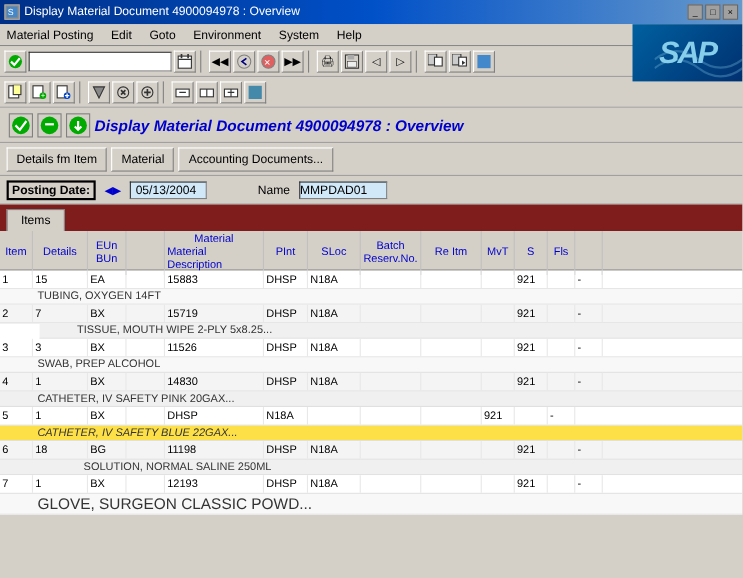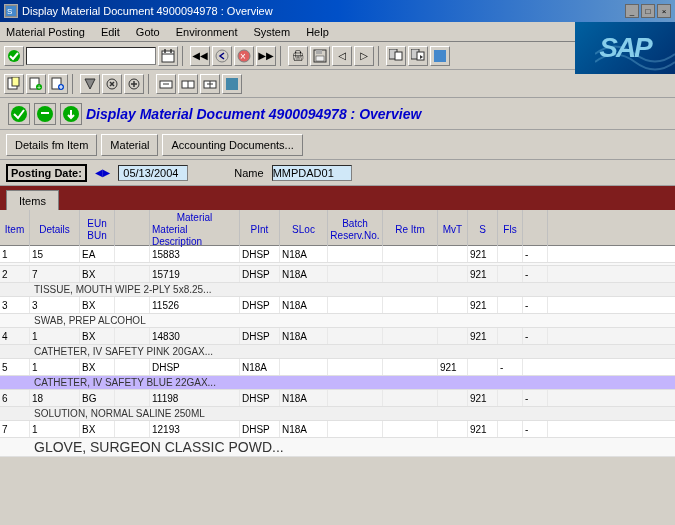--- a/index.html
+++ b/index.html
@@ -548,37 +548,38 @@
     <div class="td">N18A</div>
     <div class="td"></div>
     <div class="td"></div>
     <div class="td"></div>
     <div class="td">921</div>
     <div class="td"></div>
     <div class="td">-</div>
   </div>
         <div style="display: grid; grid-template-columns: 30px 1fr; border-bottom: 1px solid rgb(224, 224, 224); background: rgb(248, 248, 248);">
     <div style="padding:1px 2px; font-size:10px;"></div>
+    <div style="padding:1px 4px; font-size:10px; color:#333;">TUBING, OXYGEN 14FT</div>
   </div>
         <div class="table-row" style="background: rgb(244, 244, 244);">
     <div class="td">2</div>
     <div class="td">7</div>
     <div class="td">BX</div>
     <div class="td"></div>
     <div class="td">15719</div>
     <div class="td">DHSP</div>
     <div class="td">N18A</div>
     <div class="td"></div>
     <div class="td"></div>
     <div class="td"></div>
     <div class="td">921</div>
     <div class="td"></div>
     <div class="td">-</div>
   </div>
-        <div style="display: grid; grid-template-columns: 30px 1fr; border-bottom: 1px solid rgb(224, 224, 224); background: rgb(240, 240, 240);">
+        <div style="display: grid; grid-template-columns: 30px 1fr; border-bottom: 1px solid rgb(224, 224, 224); background: rgb(240, 240, 240); margin-left: 36px;">
     <div style="padding:1px 2px; font-size:10px;"></div>
     <div style="padding:1px 4px; font-size:10px; color:#333;">TISSUE, MOUTH WIPE 2-PLY 5x8.25...</div>
   </div>
         <div class="table-row" style="background: rgb(255, 255, 255);">
     <div class="td">3</div>
     <div class="td">3</div>
     <div class="td">BX</div>
     <div class="td"></div>
     <div class="td">11526</div>
     <div class="td">DHSP</div>
@@ -620,40 +621,40 @@
     <div class="td"></div>
     <div class="td">DHSP</div>
     <div class="td">N18A</div>
     <div class="td"></div>
     <div class="td"></div>
     <div class="td"></div>
     <div class="td">921</div>
     <div class="td"></div>
     <div class="td">-</div>
   </div>
-        <div style="display: grid; grid-template-columns: 30px 1fr; border-bottom: 1px solid rgb(224, 224, 224); background: #c4b5fd;">
+        <div style="display: grid; grid-template-columns: 30px 1fr; border-bottom: 1px solid rgb(224, 224, 224); background: #fde047; font-style: italic;">
     <div style="padding:1px 2px; font-size:10px;"></div>
     <div style="padding:1px 4px; font-size:10px; color:#333;">CATHETER, IV SAFETY BLUE 22GAX...</div>
   </div>
         <div class="table-row" style="background: rgb(244, 244, 244);">
     <div class="td">6</div>
     <div class="td">18</div>
     <div class="td">BG</div>
     <div class="td"></div>
     <div class="td">11198</div>
     <div class="td">DHSP</div>
     <div class="td">N18A</div>
     <div class="td"></div>
     <div class="td"></div>
     <div class="td"></div>
     <div class="td">921</div>
     <div class="td"></div>
     <div class="td">-</div>
   </div>
-        <div style="display: grid; grid-template-columns: 30px 1fr; border-bottom: 1px solid rgb(224, 224, 224); background: rgb(240, 240, 240);">
+        <div style="display: grid; grid-template-columns: 30px 1fr; border-bottom: 1px solid rgb(224, 224, 224); background: rgb(240, 240, 240); gap: 42px;">
     <div style="padding:1px 2px; font-size:10px;"></div>
     <div style="padding:1px 4px; font-size:10px; color:#333;">SOLUTION, NORMAL SALINE 250ML</div>
   </div>
         <div class="table-row" style="background: rgb(255, 255, 255);">
     <div class="td">7</div>
     <div class="td">1</div>
     <div class="td">BX</div>
     <div class="td"></div>
     <div class="td">12193</div>
     <div class="td">DHSP</div>

